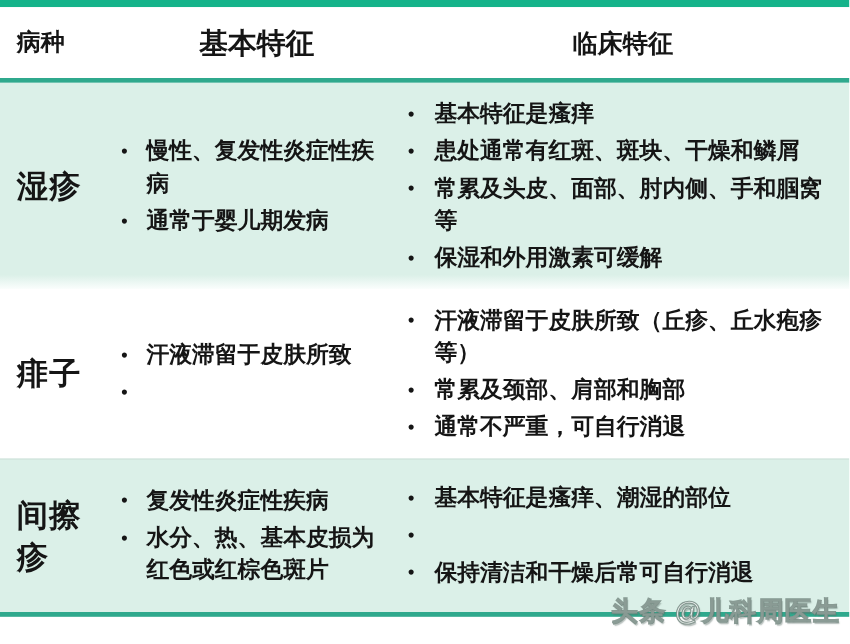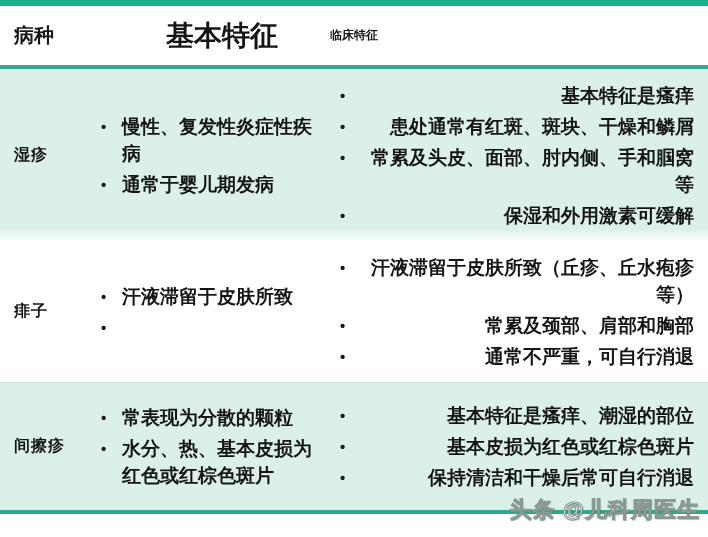--- a/index.html
+++ b/index.html
@@ -22,39 +22,39 @@
   }
   .topbar{height:6px;width:100%;background:var(--teal);}
   .grid{
     display:grid;
     grid-template-columns:90px 240px 1fr;
     align-items:center;
     width:100%;
   }
   .header-row{height:59px;background:#fff;}
   .header-row .c1{padding-left:14px;font-size:20px;}
-  .header-row .c2{padding-left:76px;font-size:28px;}
-  .header-row .c3{text-align:left;font-size:12px;}
+  .header-row .c2{padding-left:76px;font-size:24px;}
+  .header-row .c3{text-align:center;font-size:21px;}
   .sep{height:4px;width:100%;background:var(--teal-line);}
   .row{width:100%;}
   .row.mint{background:var(--mint);}
   .row.white{background:#fff;}
   .row:nth-child(1){height:172px;background:linear-gradient(to bottom,var(--mint) 0,var(--mint) 93%,#fbfefd 100%);}
   .row:nth-child(2){height:141px;}
   .row:nth-child(3){height:128px;border-top:1px solid rgba(0,0,0,0.07);}
-  .disease{display:block;padding-left:14px;font-size:16px;letter-spacing:1px;}
+  .disease{display:block;padding-left:14px;font-size:26px;letter-spacing:1px;}
   .bullets{align-self:center;}
   .bullet{display:flex;align-items:flex-start;padding-left:8px;}
   .bullet + .bullet{margin-top:4px;}
   .c3 .bullet{padding-left:7px;}
   .marker{width:24px;flex:0 0 24px;font-size:15px;line-height:27px;text-align:left;padding-left:3px;}
   .c3 .marker{flex-basis:25px;width:25px;}
   .btext{display:block;font-size:19px;line-height:27px;}
   .c2 .btext{width:200px;}
-  .c3 .btext{width:332px;text-align:right;}
+  .c3 .btext{width:332px;}
   .bottomline{height:4px;width:100%;background:var(--teal-line);margin-top:0;}
   .watermark{
     position:absolute;right:8px;bottom:12px;
     font-size:22px;font-weight:700;letter-spacing:1px;
     color:rgba(250,253,252,0.92);
     -webkit-text-stroke:1px rgba(108,128,121,0.78);
     text-shadow:1px 1px 1px rgba(88,108,102,0.45);
     white-space:nowrap;
   }
 </style>
@@ -143,35 +143,34 @@
         </div>
   </div>
 
   <div class="grid row mint">
     <div class="c1">
       <span class="disease">间擦疹</span>
     </div>
     <div class="c2 bullets">
           <div class="bullet">
             <span class="marker">•</span>
-            <span class="btext">常表现为分散的颗粒</span>
+            <span class="btext">复发性炎症性疾病</span>
           </div>
           <div class="bullet">
             <span class="marker">•</span>
             <span class="btext">水分、热、基本皮损为红色或红棕色斑片</span>
           </div>
         </div>
     <div class="c3 bullets">
           <div class="bullet">
             <span class="marker">•</span>
             <span class="btext">基本特征是瘙痒、潮湿的部位</span>
           </div>
           <div class="bullet">
             <span class="marker">•</span>
-            <span class="btext">基本皮损为红色或红棕色斑片</span>
           </div>
           <div class="bullet">
             <span class="marker">•</span>
             <span class="btext">保持清洁和干燥后常可自行消退</span>
           </div>
         </div>
   </div>
 </div>
 
   <div class="bottomline"></div>

